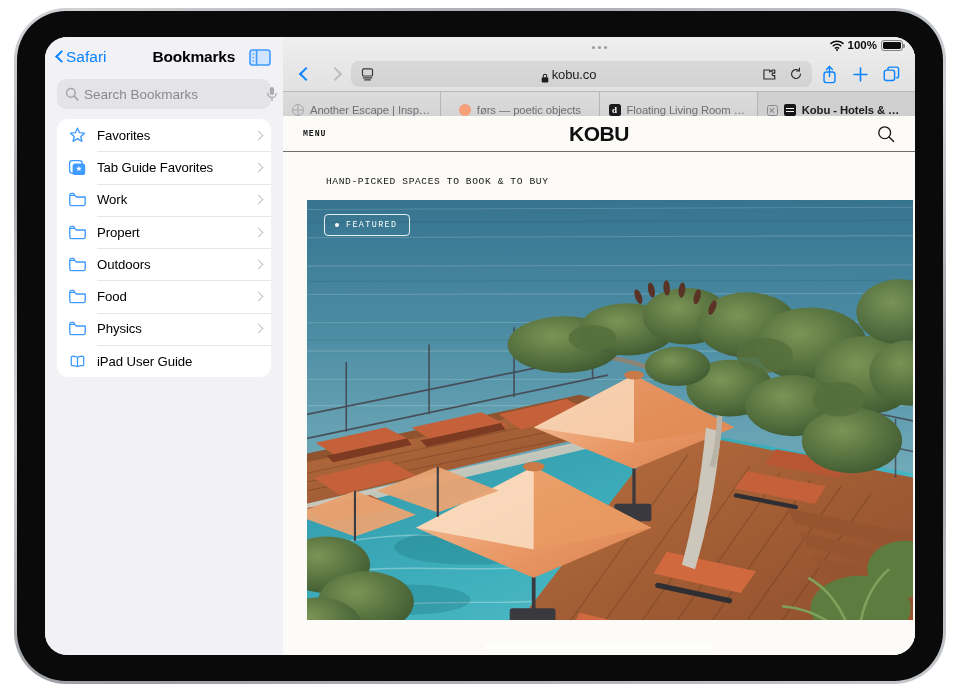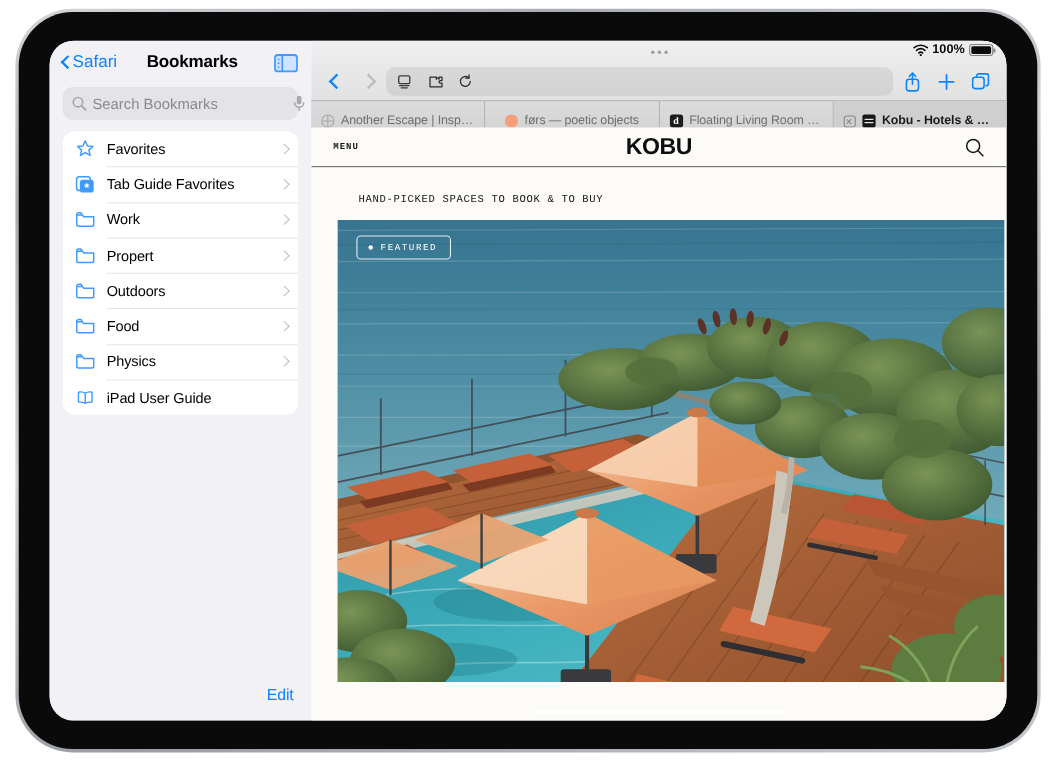--- a/index.html
+++ b/index.html
@@ -77,24 +77,25 @@
   }
   .chev-left::before {
     content: ""; position: absolute;
     left: 2px; top: 2.5px;
     width: 7px; height: 7px;
     border-left: 2.1px solid #0a84ff;
     border-bottom: 2.1px solid #0a84ff;
     transform: rotate(45deg);
   }
   .nav-title {
-    flex: 1; text-align: center;
+    flex: 1; text-align: left;
     font-size: 15.5px; font-weight: 700; color: #000;
     letter-spacing: -0.2px;
     margin-left: -6px;
+    padding-left: 48px;
   }
   .sidebar-toggle {
     width: 22px; height: 17px; flex: none; cursor: pointer;
     position: relative;
   }
 
   .search-wrap { padding: 2px 12px 10px 12px; }
   .search-field {
     height: 30px; border-radius: 9px;
     background: #e3e3e8;
@@ -528,23 +529,20 @@
                   <path d="M9.5 5.6c1.3-1.2 3.1-1.5 5.4-1.3a.9.9 0 0 1 .8.9v7.6c0 .5-.4.9-.9.8-2-.15-3.6.1-5.3 1.1" fill="none" stroke="#3f9bff" stroke-width="1.3" stroke-linejoin="round"></path>
                   <line x1="9.5" y1="5.8" x2="9.5" y2="14.5" stroke="#3f9bff" stroke-width="1.3"></line>
                 </svg>
               </span>
               <span class="bm-label">iPad User Guide</span>
             </div>
 
           </div>
 
           <div class="sidebar-spacer"></div>
-          <div class="sidebar-footer">
-            <span class="edit-btn">Edit</span>
-          </div>
         </aside>
 
         <main class="browser">
 
           <div class="chrome-top">
 
             <div class="chrome-statusrow">
               <div class="grabber">
                 <i></i>
                   <i></i>
@@ -574,20 +572,29 @@
                 <span class="arw fwd"></span>
               </div>
 
               <div class="urlbar">
                 <div class="url-btn">
                   <svg viewBox="0 0 16 14" width="15" height="13">
                     <rect x="2.6" y="1" width="10.8" height="7.6" rx="1.4" fill="none" stroke="#3a3a3c" stroke-width="1.3"></rect>
                     <line x1="3.4" y1="10.6" x2="12.6" y2="10.6" stroke="#3a3a3c" stroke-width="1.3" stroke-linecap="round"></line>
                     <line x1="5" y1="12.8" x2="11" y2="12.8" stroke="#3a3a3c" stroke-width="1.3" stroke-linecap="round"></line>
                   </svg>
+                </div>
+                <div class="url-center">
+                  <span class="lock-ic">
+                    <svg viewBox="0 0 8 10" width="8" height="10">
+                      <rect x=".7" y="4.2" width="6.6" height="5.2" rx="1.2" fill="#1c1c1e"></rect>
+                      <path d="M2.3 4.2V2.9a1.7 1.7 0 0 1 3.4 0v1.3" fill="none" stroke="#1c1c1e" stroke-width="1.05"></path>
+                    </svg>
+                  </span>
+                  <span class="url-text">kobu.co</span>
                 </div>
                 <div class="url-right">
                   <div class="url-btn">
                     <svg viewBox="0 0 16 14" width="15" height="13">
                       <path d="M2 2.2h6.2v2.2a1.3 1.3 0 1 1 2.6 0v-2.2h2.9v3.4h-1.6a1.3 1.3 0 1 0 0 2.6h1.6v3.6H2z" fill="none" stroke="#2c2c2e" stroke-width="1.25" stroke-linejoin="round"></path>
                     </svg>
                   </div>
                   <div class="url-btn">
                     <svg viewBox="0 0 16 16" width="14" height="14">
                       <path d="M13.1 8a5.1 5.1 0 1 1-1.7-3.8" fill="none" stroke="#2c2c2e" stroke-width="1.35" stroke-linecap="round"></path>

